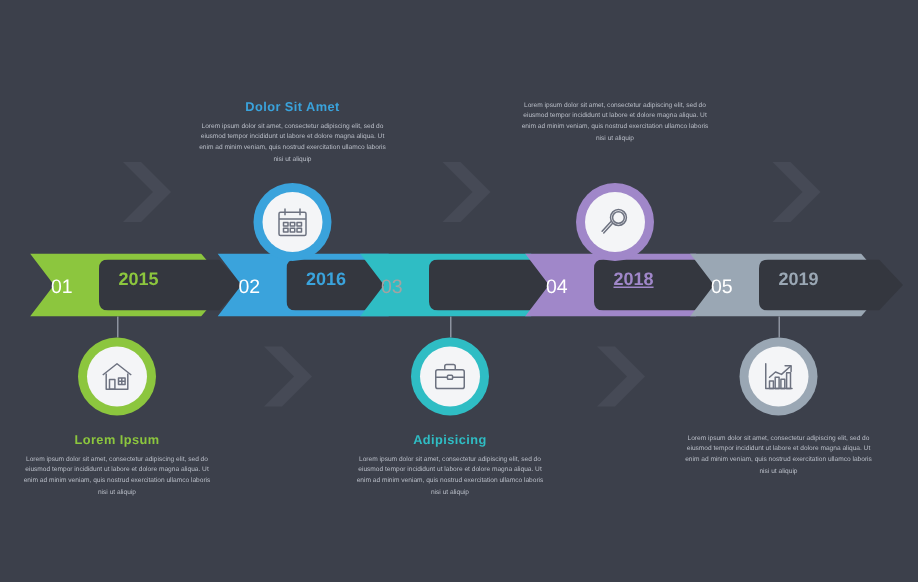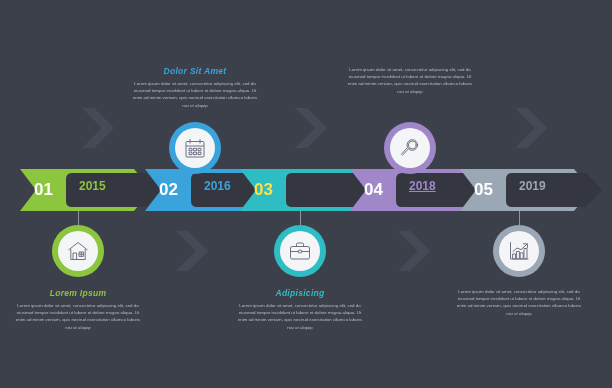--- a/index.html
+++ b/index.html
@@ -16,21 +16,21 @@
   .bg-chevron{position:absolute;pointer-events:none;}
   .bg-chevron svg{display:block;}
 
   
   #timeline{position:absolute;left:20px;top:169px;width:572px;height:42px;}
   .seg{position:absolute;top:0;height:42px;}
   .seg .body{position:absolute;inset:0;}
   .seg .num{
     position:absolute;top:0;height:42px;left:14px;
     display:flex;align-items:center;
-    font-size:17px;font-weight:bold;color:#ffffff;
+    font-size:13px;font-weight:normal;color:#ffffff;
     letter-spacing:0px;
   }
   .seg .yearbox{position:absolute;top:4px;height:34px;}
   .seg .year{
     position:absolute;top:0;height:34px;left:13px;
     display:flex;align-items:center;
     font-size:12px;font-weight:bold;letter-spacing:0px;
   }
 
   
@@ -46,21 +46,21 @@
     width:40px;height:40px;border-radius:50%;
     background:#f4f5f7;
     display:flex;align-items:center;justify-content:center;
   }
   .bubble svg{display:block;}
 
   
   .block{position:absolute;width:126px;text-align:center;}
   .block .title{
     font-size:8.5px;font-weight:bold;letter-spacing:.3px;
-    margin:0 0 4px 0;line-height:10px;font-style:italic;
+    margin:0 0 4px 0;line-height:10px;
   }
   .block .body{
     font-size:4.4px;line-height:7.2px;color:#b9bdc7;
     margin:0;
   }
 </style>
 </head>
 <body>
 
 <div id="stage">
@@ -121,21 +121,21 @@
       <div class="year" style="left:59px;color:#3aa3dc;">2016</div>
     </div>
 
     <div class="seg" style="left:220px;width:132px;">
       <svg class="body" width="132" height="42" viewBox="0 0 132 42" preserveAspectRatio="none">
         <path d="M0 0 L114 0 L132 21 L114 42 L0 42 L16 21 Z" fill="#2fbdc4"></path>
       </svg>
       <svg class="yearbox" width="96" height="34" viewBox="0 0 96 34" preserveAspectRatio="none" style="left:46px;">
         <path d="M6 0 L80 0 L96 17 L80 34 L6 34 Q0 34 0 28 L0 6 Q0 0 6 0 Z" fill="#34373f"></path>
       </svg>
-      <div class="num" style="color:#fde047;">03</div>
+      <div class="num" style="color:#a3a3a3;">03</div>
     </div>
 
     <div class="seg" style="left:330px;width:132px;">
       <svg class="body" width="132" height="42" viewBox="0 0 132 42" preserveAspectRatio="none">
         <path d="M0 0 L114 0 L132 21 L114 42 L0 42 L16 21 Z" fill="#a087c9"></path>
       </svg>
       <svg class="yearbox" width="96" height="34" viewBox="0 0 96 34" preserveAspectRatio="none" style="left:46px;">
         <path d="M6 0 L80 0 L96 17 L80 34 L6 34 Q0 34 0 28 L0 6 Q0 0 6 0 Z" fill="#34373f"></path>
       </svg>
       <div class="num" style="color:#ffffff;">04</div>

